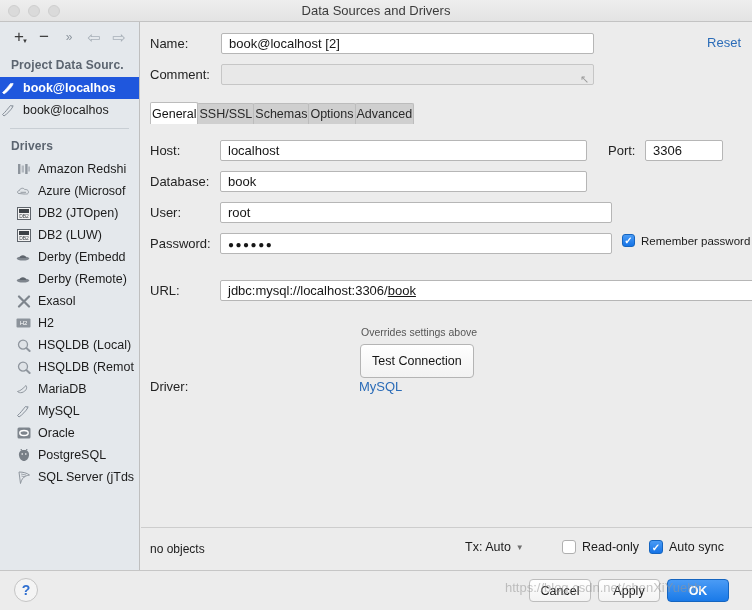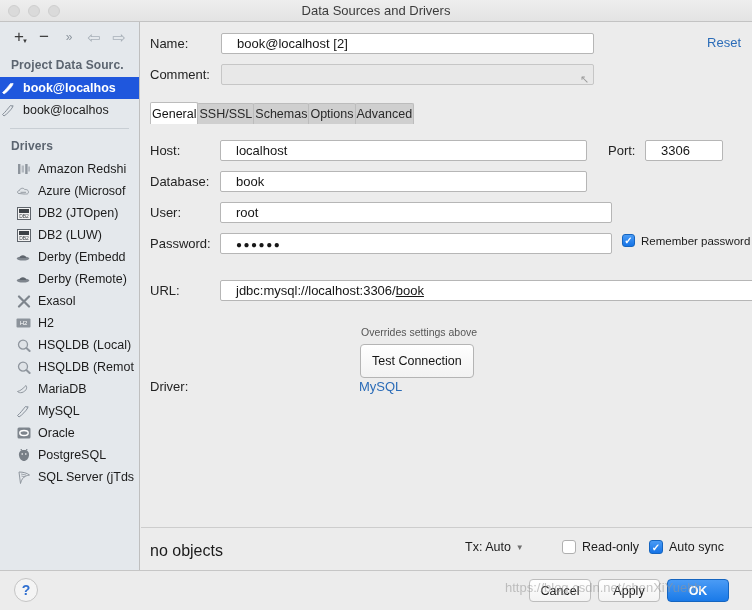--- a/index.html
+++ b/index.html
@@ -125,21 +125,21 @@
   }
   .frm-label {
     position: absolute; font-size: 13px; color: #232323;
   }
   .frm-input {
     position: absolute; height: 21px;
     background: #ffffff;
     border: 1px solid #b6b6b6;
     border-radius: 2px;
     font-size: 13px; color: #161616;
-    padding: 0 15px; line-height: 19px;
+    padding: 0 7px; line-height: 19px;
     white-space: nowrap; overflow: hidden;
   }
   .frm-input.disabled {
     background: #e8e8e8; border-color: #c6c6c6;
   }
   #comment-grip {
     position: absolute; right: 4px; top: 5px;
     font-size: 11px; color: #9a9a9a;
     transform: scaleX(-1);
   }
@@ -186,21 +186,21 @@
   }
 
   
   #status-strip {
     position: absolute; left: 0; top: 505px;
     width: 611px; height: 43px;
     border-top: 1px solid #cdcdcd;
   }
   #no-objects {
     position: absolute; left: 9px; top: 14px;
-    font-size: 16px; color: #1b1b1b;
+    font-size: 12px; color: #1b1b1b;
   }
   #tx-menu {
     position: absolute; left: 324px; top: 12px;
     font-size: 12.5px; color: #1b1b1b;
     display: flex; align-items: center; gap: 5px; text-align: right;
   }
   .menu-caret { font-size: 8px; color: #707070; }
   .cb-group {
     position: absolute; top: 12px;
     display: flex; align-items: center; gap: 6px;

